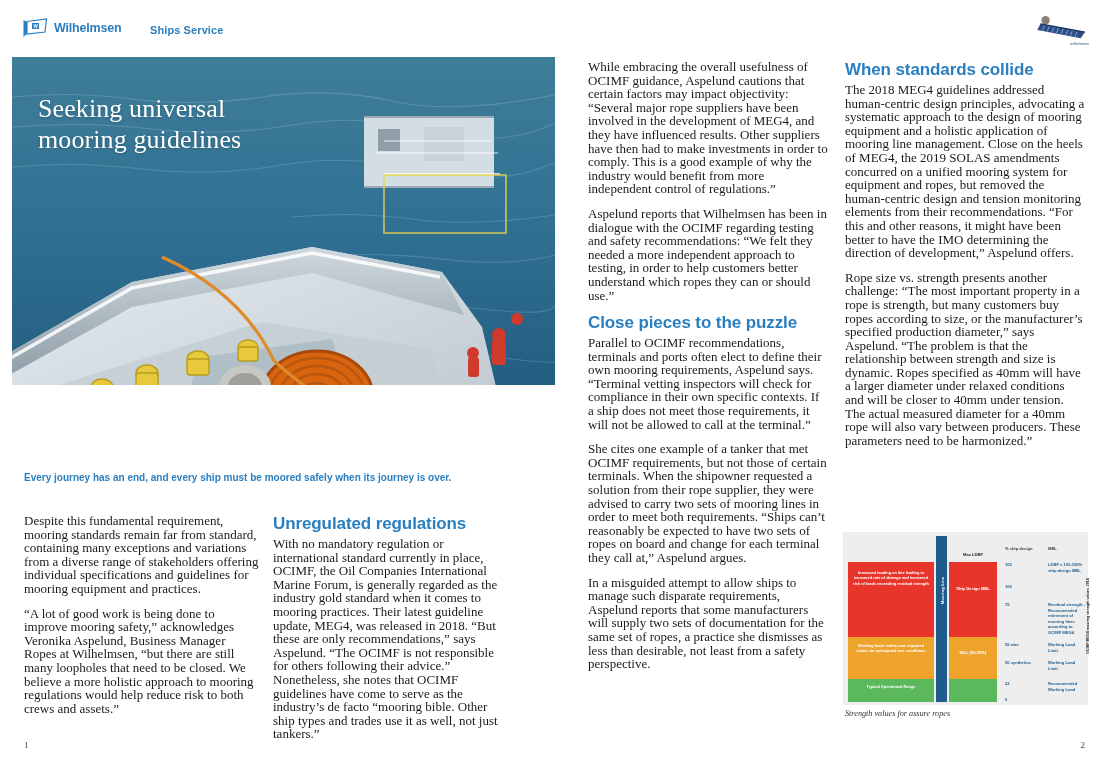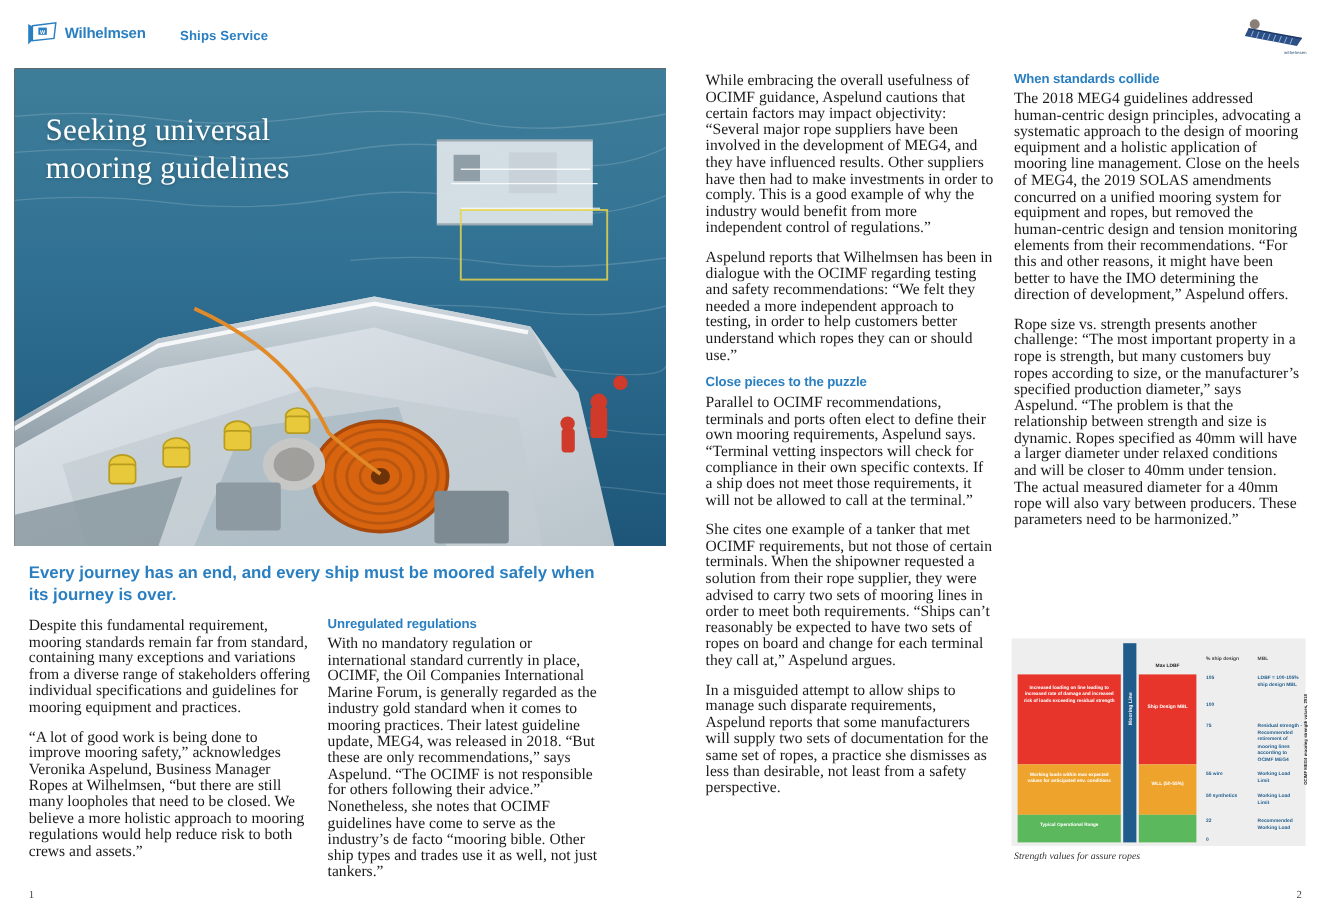--- a/index.html
+++ b/index.html
@@ -23,46 +23,46 @@
   }
   .brand-sub {
     position:absolute; left:150px; top:24px;
     font-size:11px; font-weight:bold; color:#2a7fc1; letter-spacing:0.1px;
   }
   .corner-logo { position:absolute; right:20px; top:14px; width:62px; height:30px; }
   .corner-logo-cap { position:absolute; right:20px; top:42px; font-size:3.4px; color:#1b3f63; letter-spacing:.2px; }
 
   
   .hero {
-    position:absolute; left:12px; top:57px; width:543px; height:398px;
+    position:absolute; left:12px; top:57px; width:543px; height:328px;
     overflow:hidden;
-    background:#000000;
+    background:#ef4444;
   }
   .hero svg { display:block; width:543px; height:398px; }
   .hero-title {
     position:absolute; left:26px; top:36px;
     font-family:"Liberation Serif", serif;
     font-size:26px; line-height:31px; color:#ffffff; font-weight:normal;
     letter-spacing:0.1px;
     text-shadow:0 1px 3px rgba(0,0,0,.22);
     white-space:pre-line;
   }
 
   
   .standfirst {
     position:absolute; left:24px; top:469px; width:480px;
-    font-size:14px; line-height:17.5px; font-weight:bold; color:#2a7fc1;
+    font-size:10px; line-height:17.5px; font-weight:bold; color:#2a7fc1;
   }
 
   
   .col { position:absolute; font-family:"Liberation Serif", serif; }
   .col p { font-size:13px; line-height:13.6px; color:#1a1a1a; margin:0 0 11px 0; text-align:left; }
   .col h3 {
     font-family:"Liberation Sans", sans-serif;
-    font-size:11px; font-weight:bold; color:#2a7fc1; margin:0 0 3px 0; letter-spacing:-0.1px;
+    font-size:17px; font-weight:bold; color:#2a7fc1; margin:0 0 3px 0; letter-spacing:-0.1px;
   }
 
   #col1 { left:24px; top:514px; width:236px; }
   #col2 { left:273px; top:514px; width:236px; }
   #col3 { left:588px; top:60px;  width:240px; }
   #col4 { left:845px; top:60px;  width:241px; }
 
   
   .infographic { position:absolute; left:843px; top:532px; width:245px; height:173px; background:#eeeeee; }
   .bar-red    { position:absolute; left:5px;  top:30px;  width:86px; height:75px;  background:#e8352c; }

